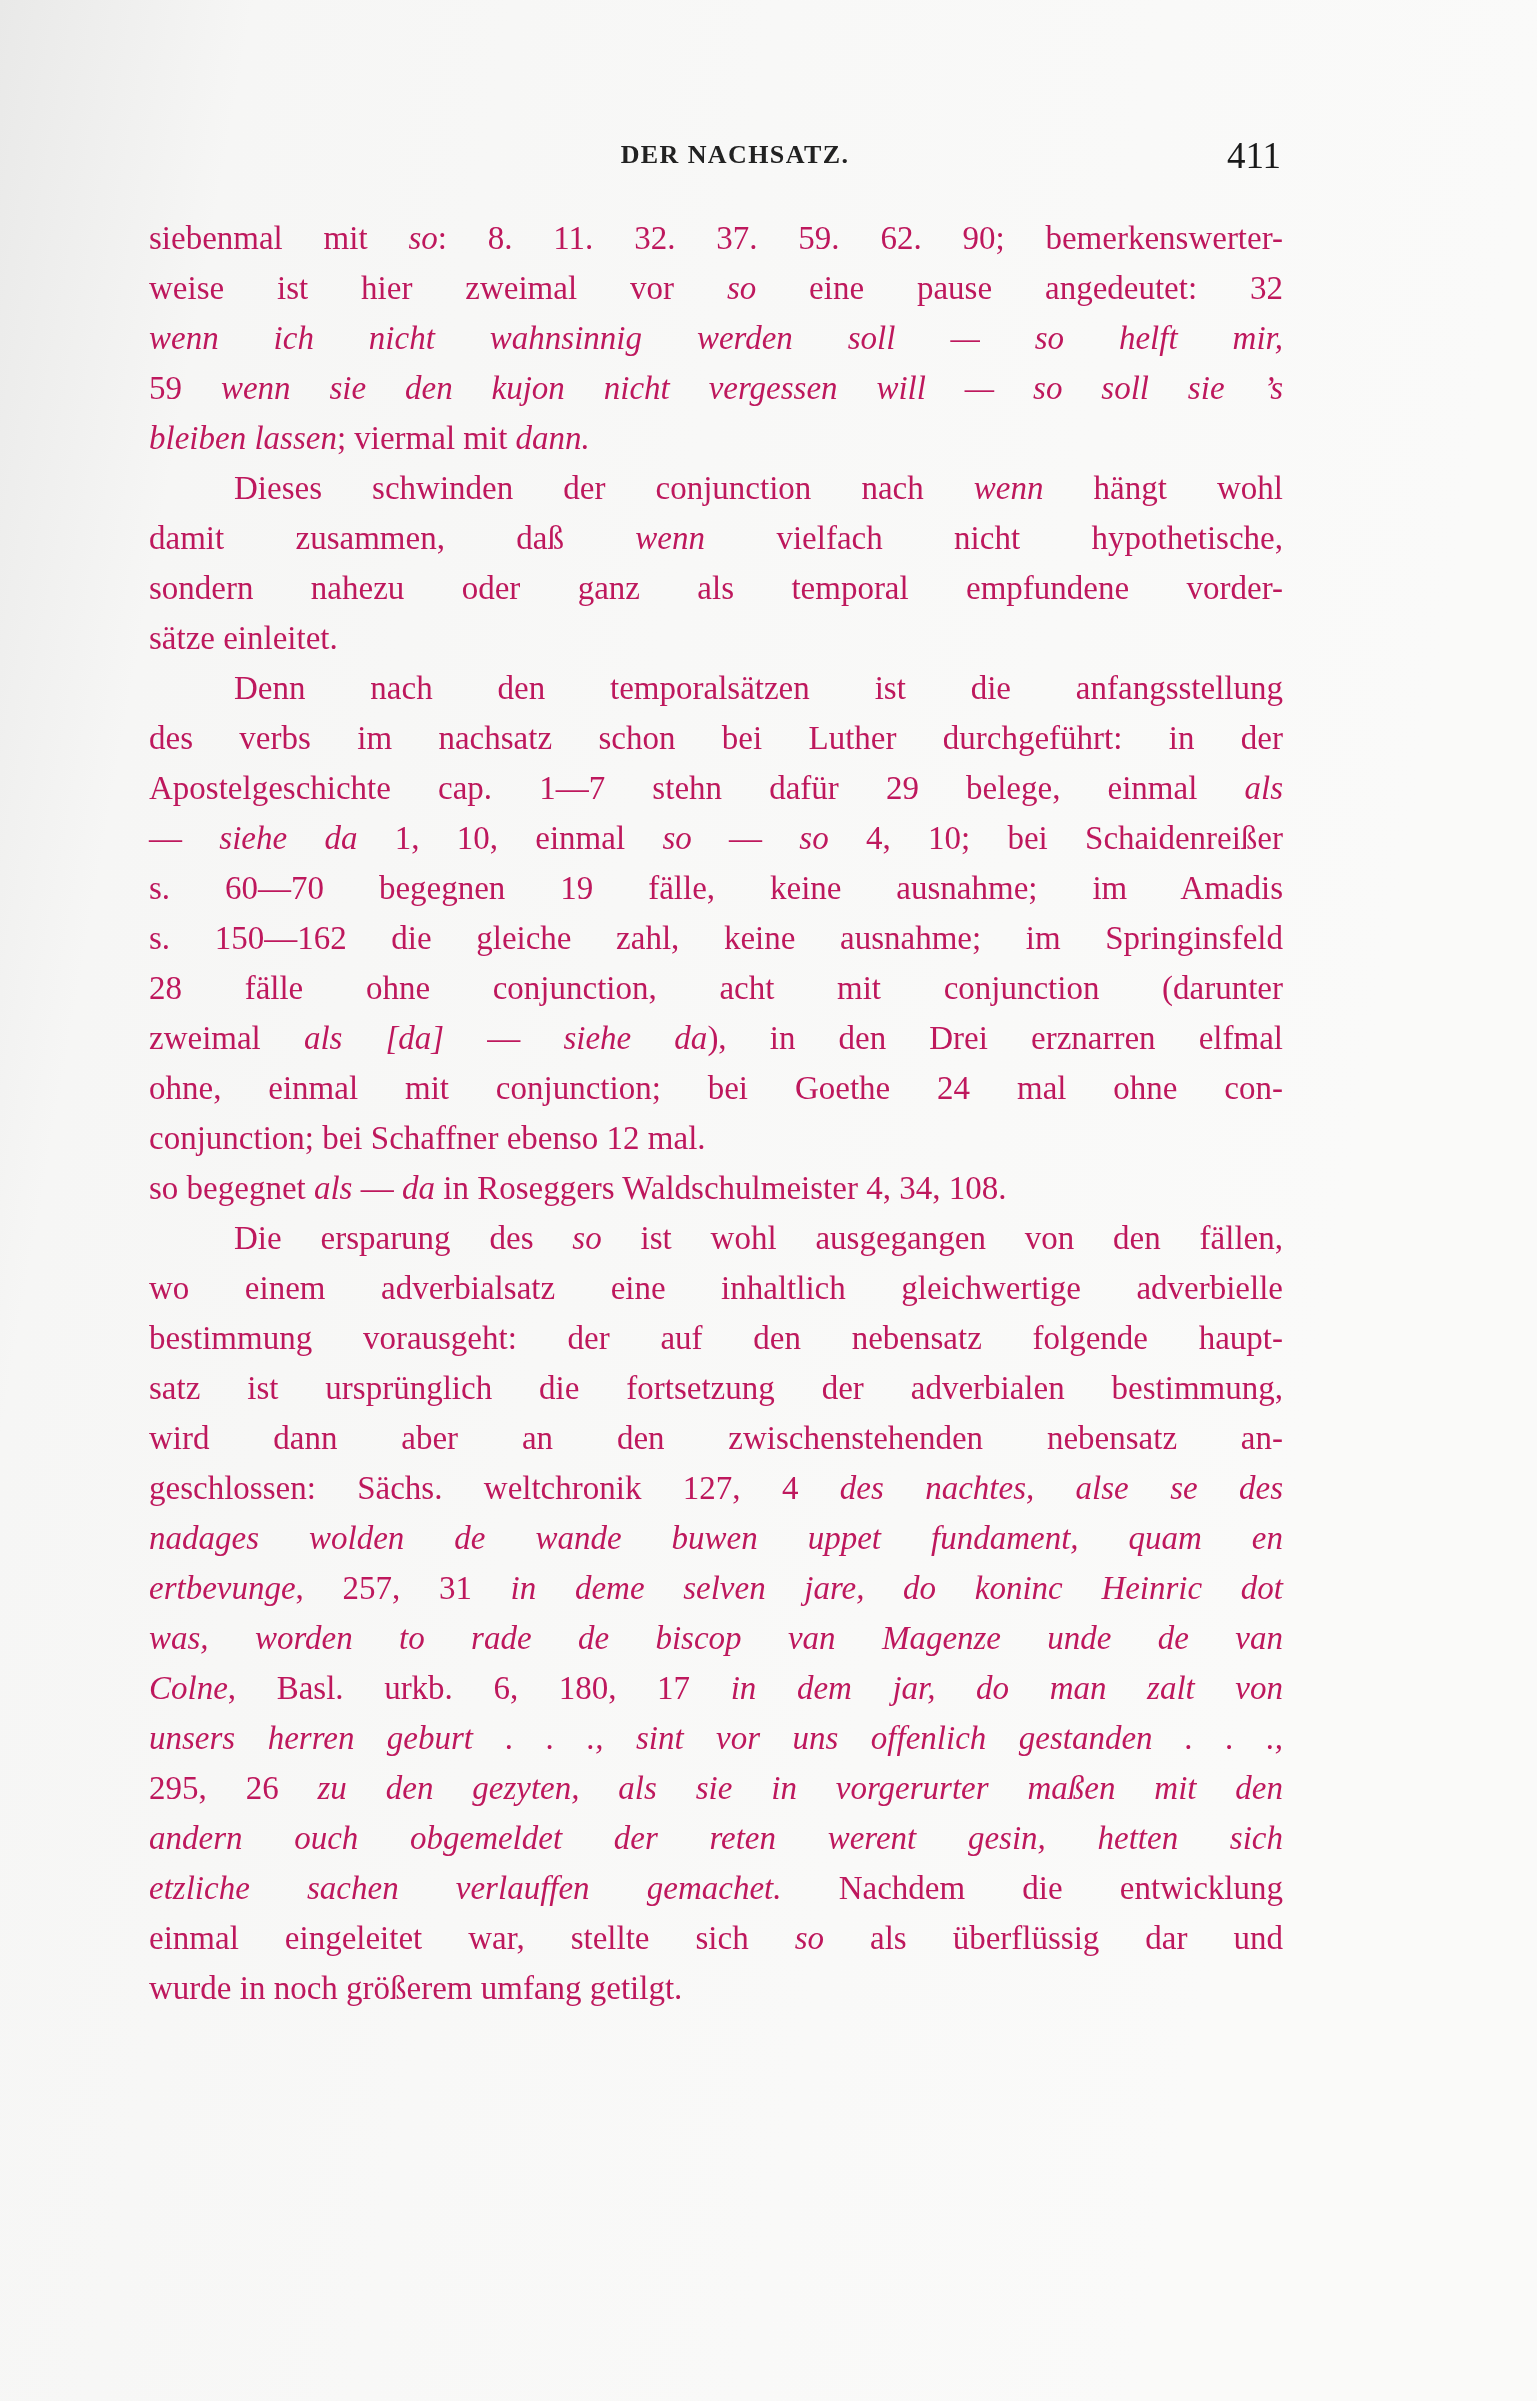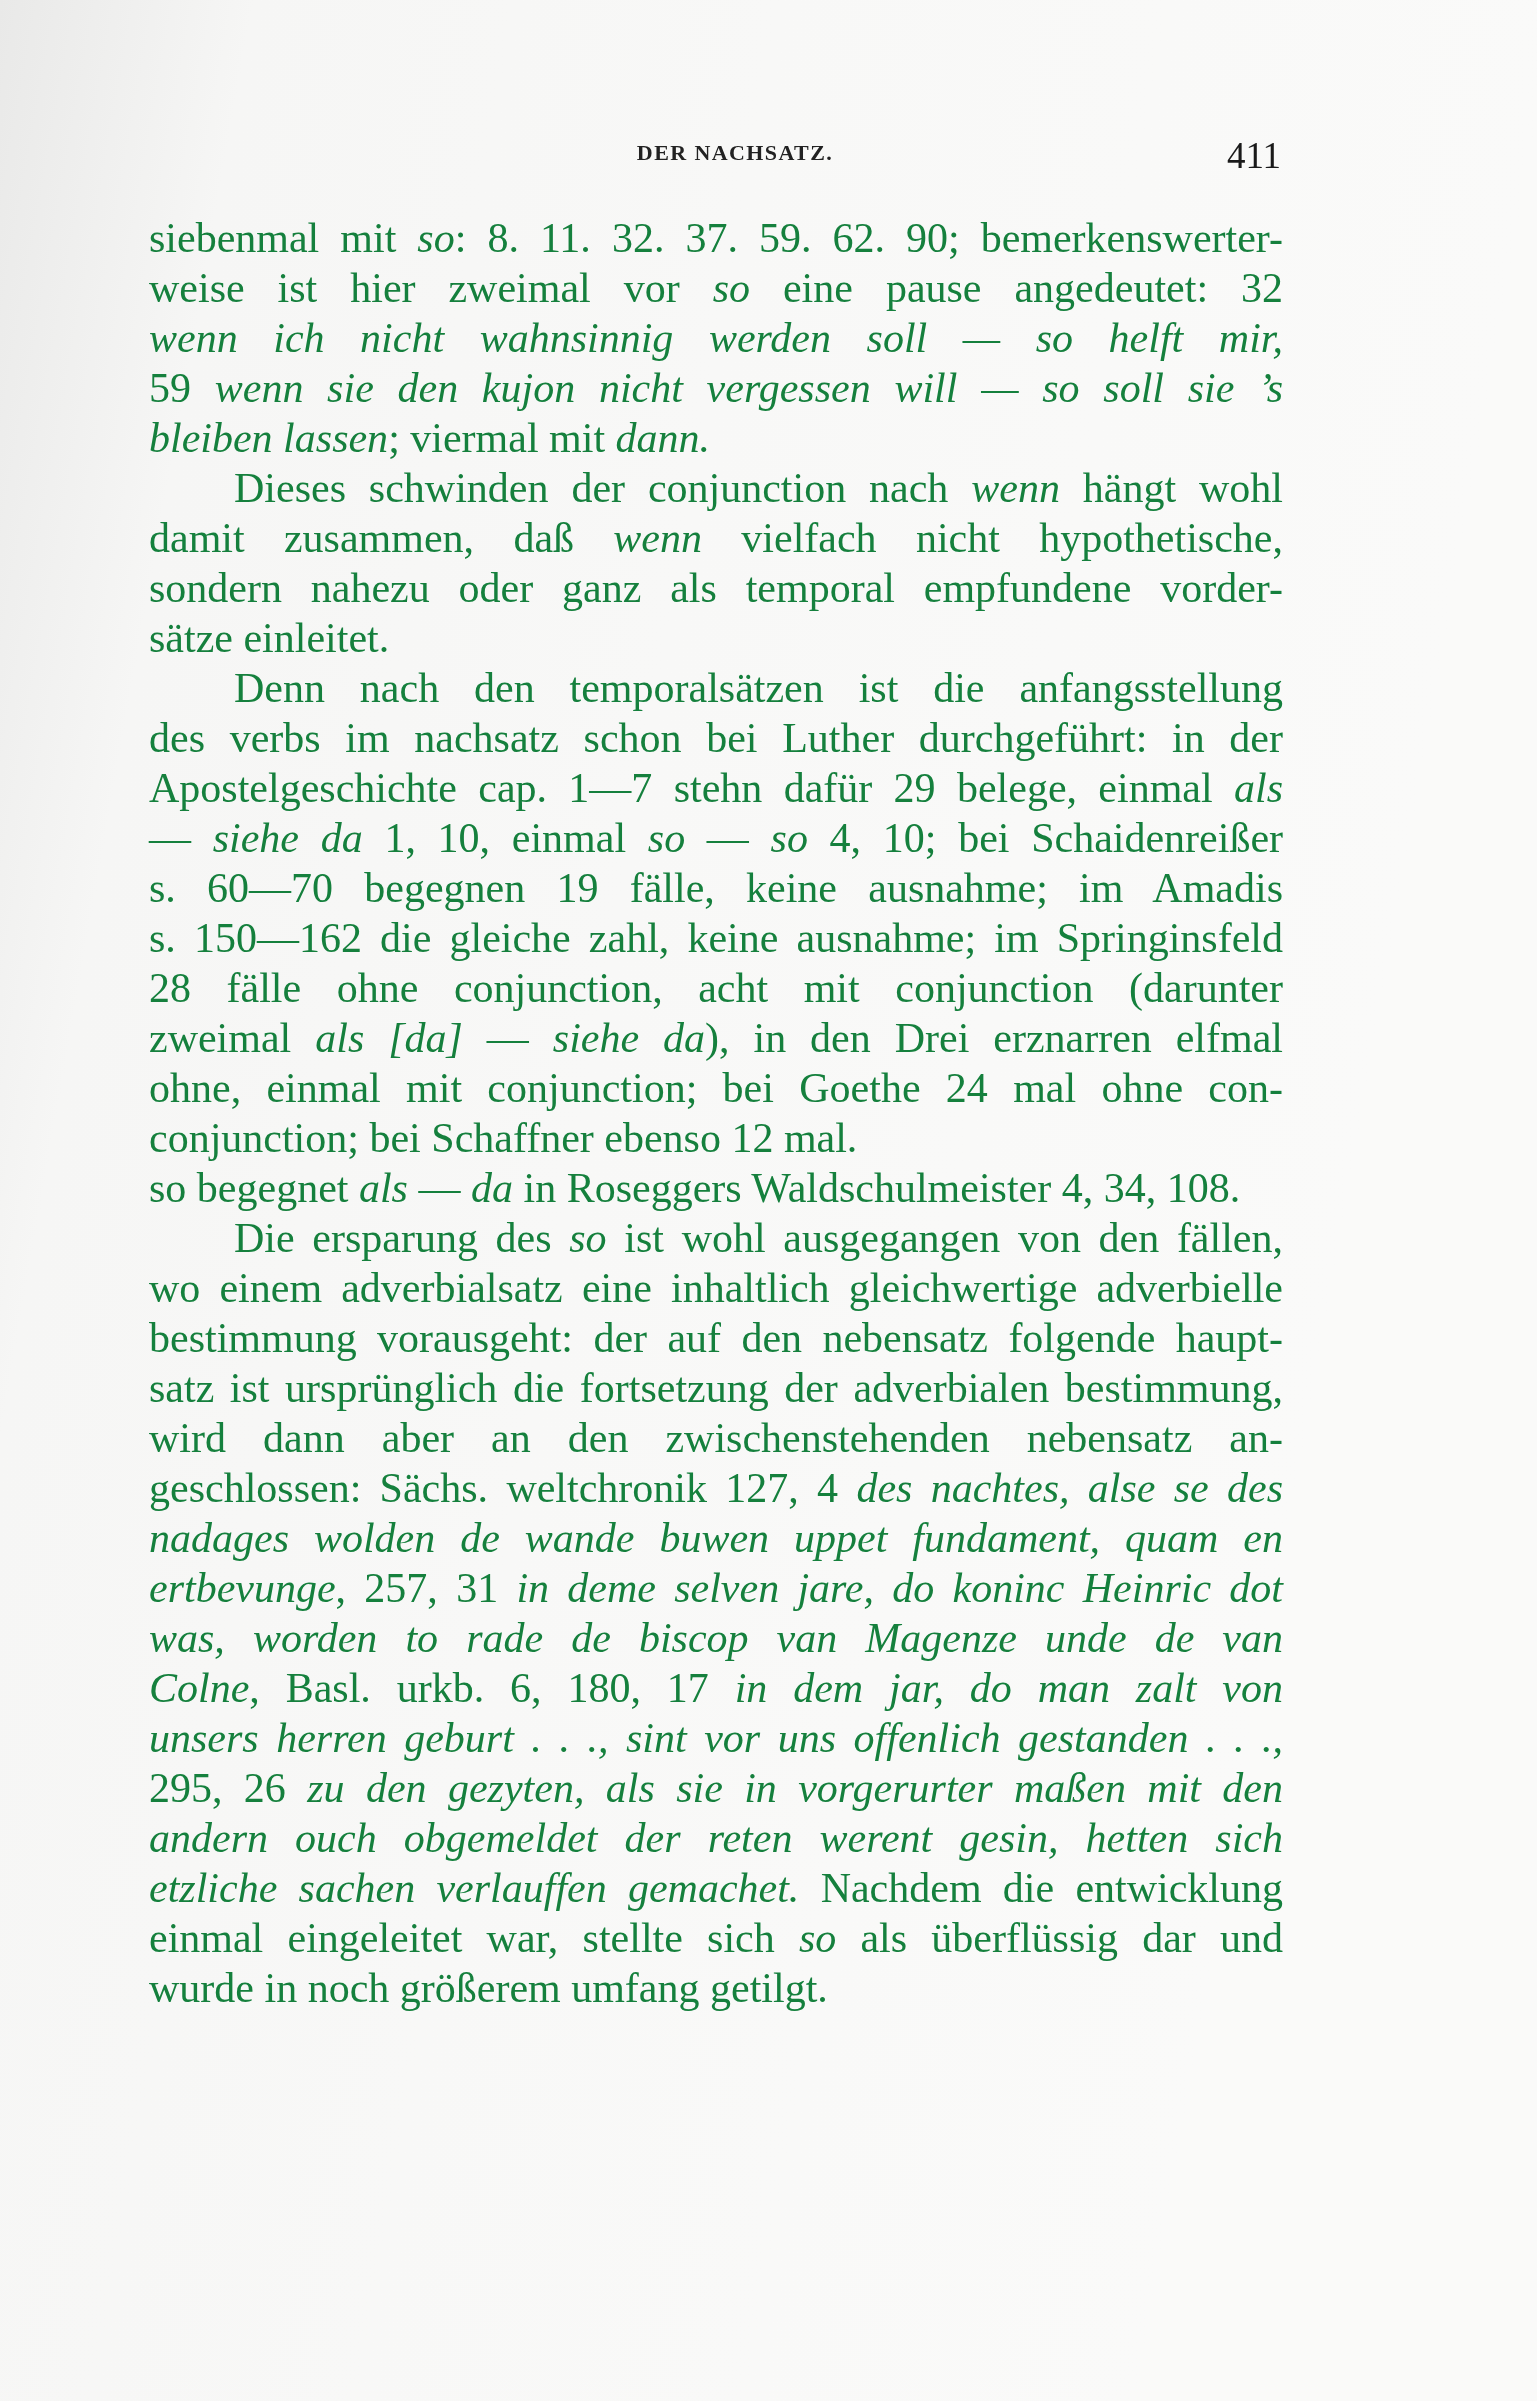--- a/index.html
+++ b/index.html
@@ -28,21 +28,21 @@
       width: 1134px;
       height: 42px;
     }
     .running-head {
       position: absolute;
       left: 0;
       right: 0;
       text-align: center;
       top: 5.8px;
       font-family: "Liberation Serif", "DejaVu Serif", serif;
-      font-size: 22px;
+      font-size: 26px;
       letter-spacing: 1.4px;
       font-weight: bold;
       color: #222;
       padding-left: 38px;
     }
     .page-number {
       position: absolute;
       right: 1.9px;
       top: 0;
       font-family: "Liberation Serif", "DejaVu Serif", serif;
@@ -53,25 +53,25 @@
       position: absolute;
       left: 149px;
       top: 213px;
       width: 1134px;
     }
     .line {
       display: block;
       height: 50px;
       line-height: 50px;
       font-family: "Liberation Serif", "DejaVu Serif", serif;
-      font-size: 42px;
+      font-size: 33px;
       white-space: nowrap;
       text-align: justify;
       text-align-last: justify;
-      color: #15803d;
+      color: #be185d;
     }
     .line.last {
       text-align-last: left;
     }
     .line.indent {
       padding-left: 85px;
     }
     .line i {
       font-style: italic;
     }

